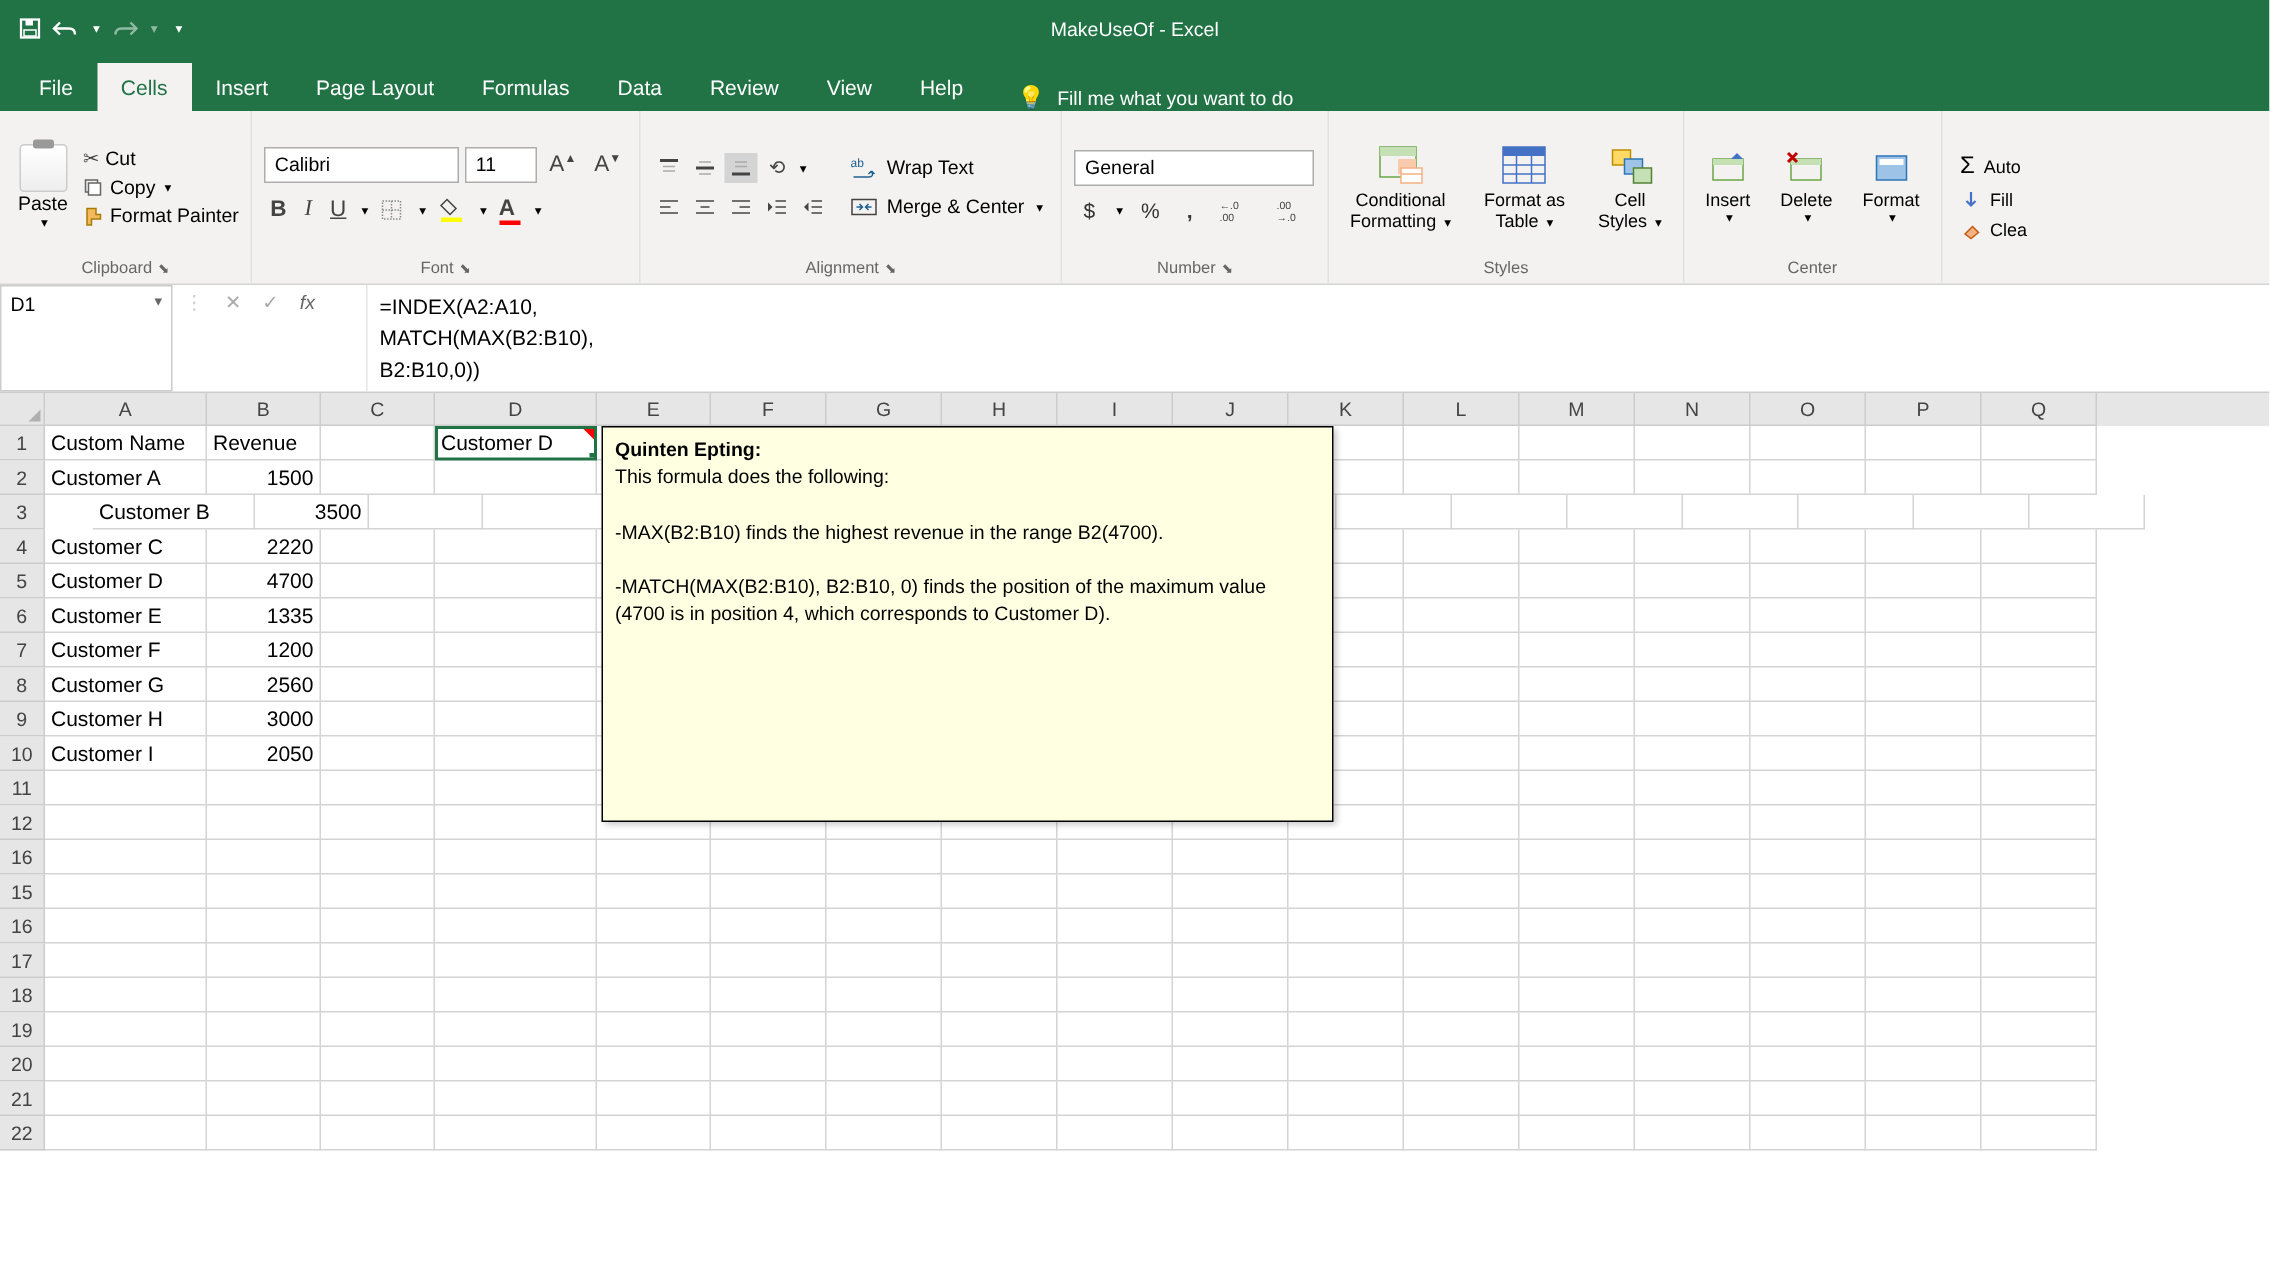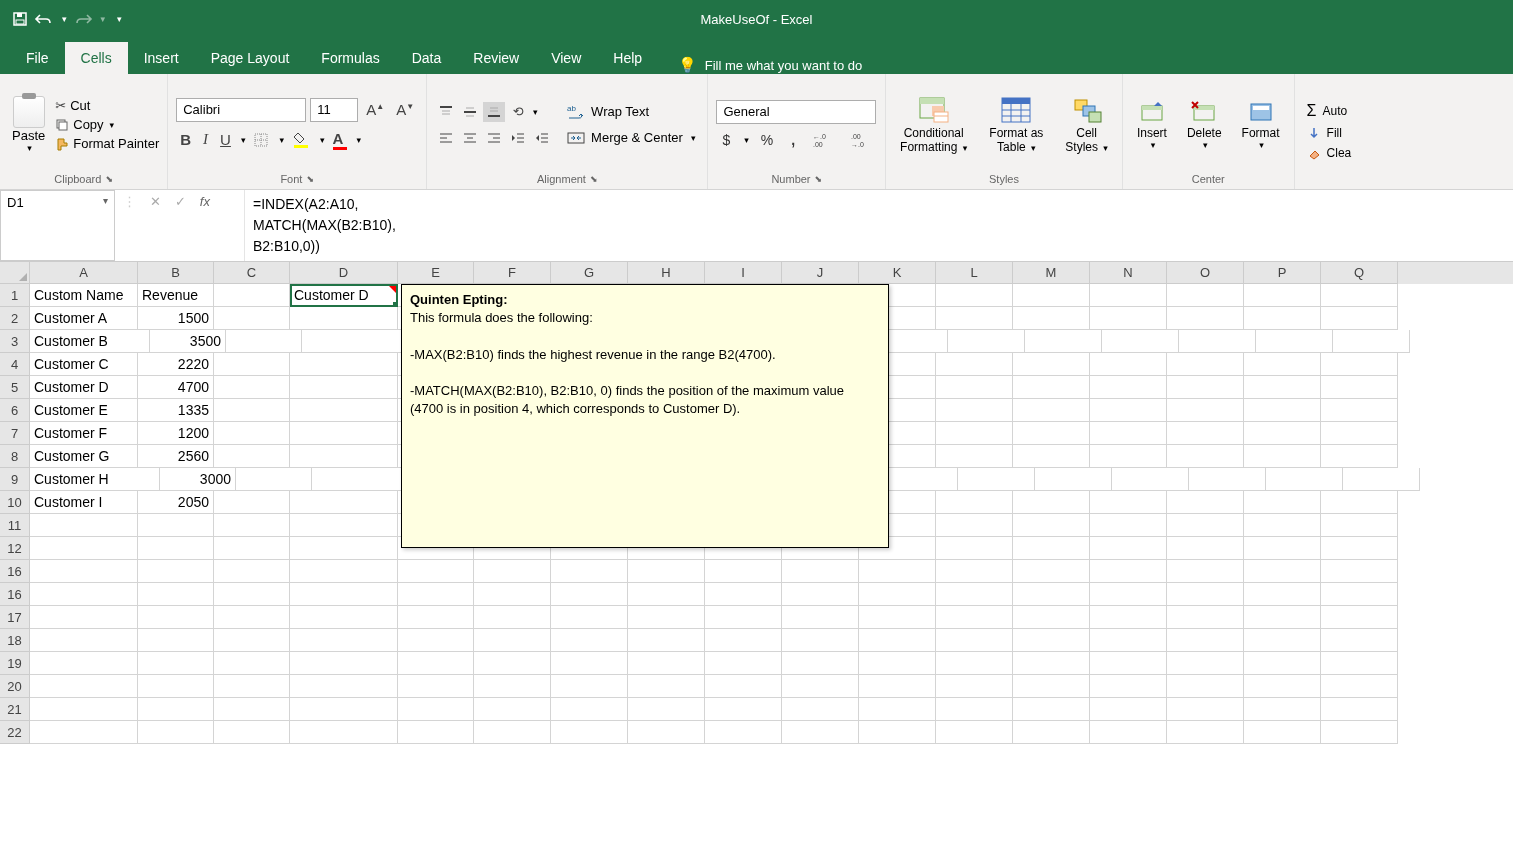--- a/index.html
+++ b/index.html
@@ -527,21 +527,21 @@
         <div class="cell" style="width: 77px;"></div>
         <div class="cell" style="width: 77px;"></div>
         <div class="cell" style="width: 77px;"></div>
         <div class="cell" style="width: 77px;"></div>
         <div class="cell" style="width: 77px;"></div>
         <div class="cell" style="width: 77px;"></div>
         <div class="cell" style="width: 77px;"></div>
       </div>
       <div class="row">
         <div class="row-hdr">3</div>
-        <div class="cell" style="width: 120px;">Customer B</div>
+        <div class="cell" style="width: 108px; margin-left: 32px;">Customer B</div>
         <div class="cell right" style="width: 76px;">3500</div>
         <div class="cell" style="width: 76px;"></div>
         <div class="cell" style="width: 108px;"></div>
         <div class="cell" style="width: 76px;"></div>
         <div class="cell" style="width: 77px;"></div>
         <div class="cell" style="width: 77px;"></div>
         <div class="cell" style="width: 77px;"></div>
         <div class="cell" style="width: 77px;"></div>
         <div class="cell" style="width: 77px;"></div>
         <div class="cell" style="width: 77px;"></div>
@@ -647,21 +647,21 @@
         <div class="cell" style="width: 77px;"></div>
         <div class="cell" style="width: 77px;"></div>
         <div class="cell" style="width: 77px;"></div>
         <div class="cell" style="width: 77px;"></div>
         <div class="cell" style="width: 77px;"></div>
         <div class="cell" style="width: 77px;"></div>
         <div class="cell" style="width: 77px;"></div>
       </div>
       <div class="row">
         <div class="row-hdr">9</div>
-        <div class="cell" style="width: 130px;">Customer H</div>
+        <div class="cell" style="width: 108px;">Customer H</div>
         <div class="cell right" style="width: 76px;">3000</div>
         <div class="cell" style="width: 76px;"></div>
         <div class="cell" style="width: 108px;"></div>
         <div class="cell" style="width: 76px;"></div>
         <div class="cell" style="width: 77px;"></div>
         <div class="cell" style="width: 77px;"></div>
         <div class="cell" style="width: 77px;"></div>
         <div class="cell" style="width: 77px;"></div>
         <div class="cell" style="width: 77px;"></div>
         <div class="cell" style="width: 77px;"></div>
@@ -746,20 +746,40 @@
         <div class="cell" style="width: 77px;"></div>
         <div class="cell" style="width: 77px;"></div>
         <div class="cell" style="width: 77px;"></div>
         <div class="cell" style="width: 77px;"></div>
         <div class="cell" style="width: 77px;"></div>
         <div class="cell" style="width: 77px;"></div>
         <div class="cell" style="width: 77px;"></div>
         <div class="cell" style="width: 77px;"></div>
       </div>
       <div class="row">
+        <div class="row-hdr">15</div>
+        <div class="cell" style="width: 108px;"></div>
+        <div class="cell" style="width: 76px;"></div>
+        <div class="cell" style="width: 76px;"></div>
+        <div class="cell" style="width: 108px;"></div>
+        <div class="cell" style="width: 76px;"></div>
+        <div class="cell" style="width: 77px;"></div>
+        <div class="cell" style="width: 77px;"></div>
+        <div class="cell" style="width: 77px;"></div>
+        <div class="cell" style="width: 77px;"></div>
+        <div class="cell" style="width: 77px;"></div>
+        <div class="cell" style="width: 77px;"></div>
+        <div class="cell" style="width: 77px;"></div>
+        <div class="cell" style="width: 77px;"></div>
+        <div class="cell" style="width: 77px;"></div>
+        <div class="cell" style="width: 77px;"></div>
+        <div class="cell" style="width: 77px;"></div>
+        <div class="cell" style="width: 77px;"></div>
+      </div>
+      <div class="row">
         <div class="row-hdr">16</div>
         <div class="cell" style="width: 108px;"></div>
         <div class="cell" style="width: 76px;"></div>
         <div class="cell" style="width: 76px;"></div>
         <div class="cell" style="width: 108px;"></div>
         <div class="cell" style="width: 76px;"></div>
         <div class="cell" style="width: 77px;"></div>
         <div class="cell" style="width: 77px;"></div>
         <div class="cell" style="width: 77px;"></div>
         <div class="cell" style="width: 77px;"></div>

